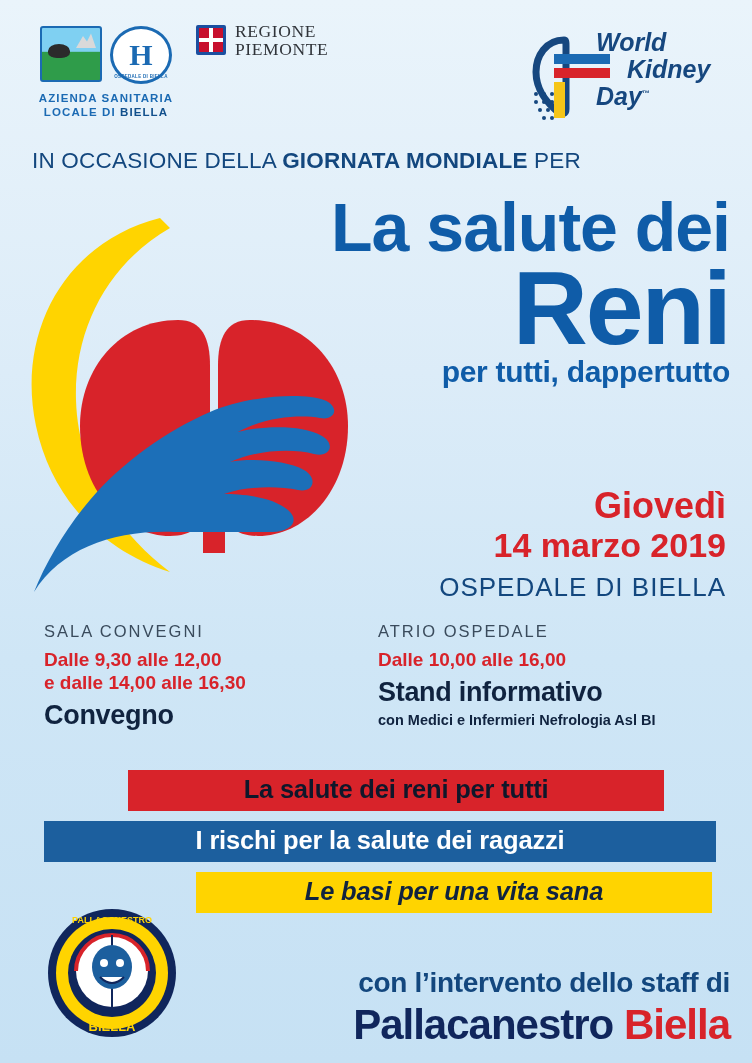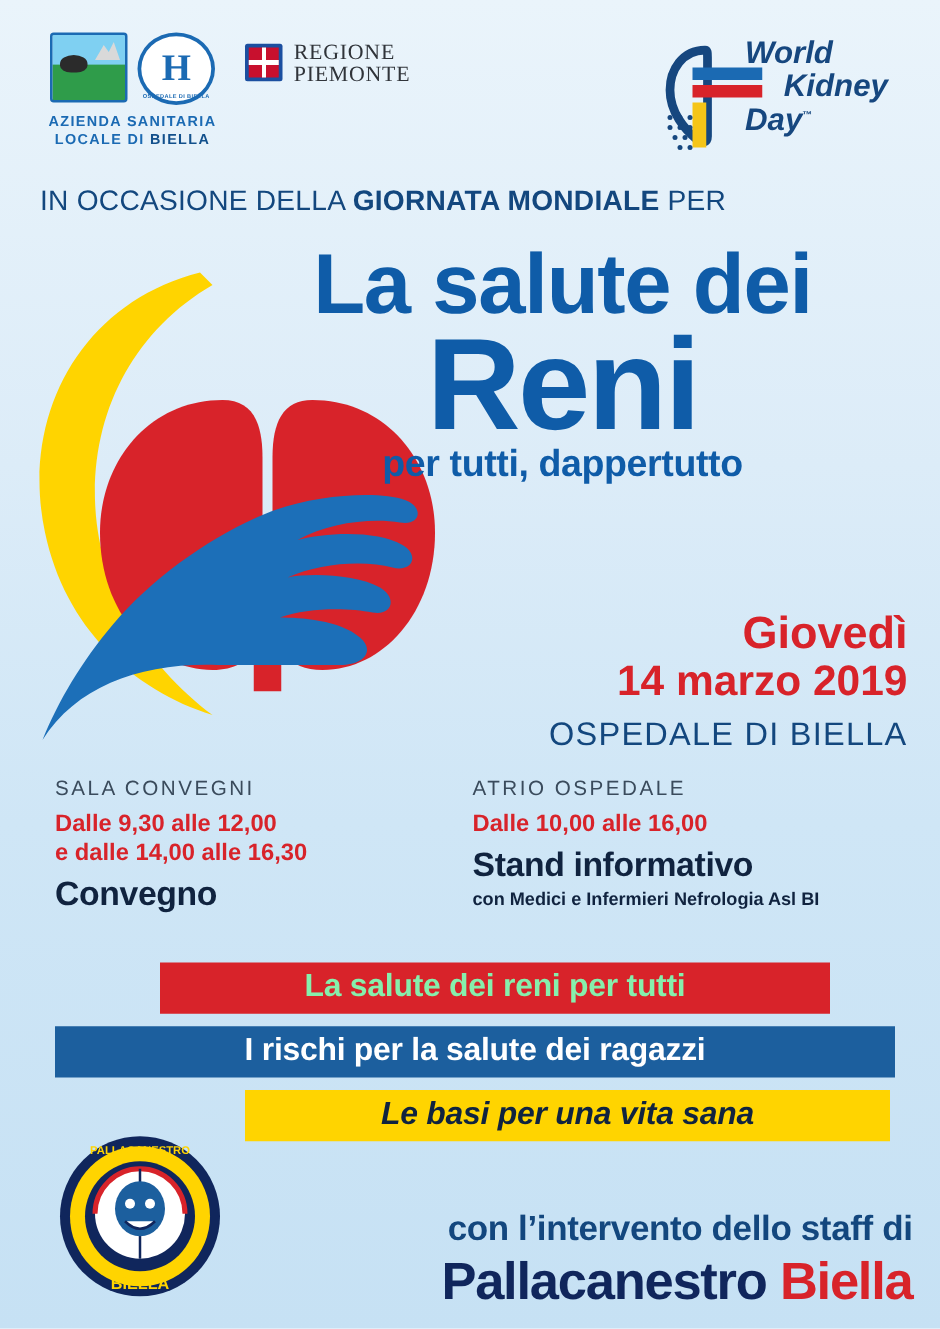--- a/index.html
+++ b/index.html
@@ -102,21 +102,21 @@
     line-height: 1.25;
     letter-spacing: 1.1px;
     color: #1b6ab3;
     font-weight: bold;
   }
   .asl-name b { color: #12508c; }
 
   .regione {
     position: absolute;
     left: 196px;
-    top: 14px;
+    top: 4px;
     display: flex;
     align-items: center;
     gap: 9px;
   }
   .regione-flag {
     width: 30px;
     height: 30px;
     background: #1b4fa0;
     position: relative;
     border-radius: 2px;
@@ -180,21 +180,21 @@
     color: #13477e;
     letter-spacing: .2px;
   }
   .kicker b { font-weight: bold; }
   .kicker .thin { font-weight: normal; }
 
   .title-wrap {
     position: absolute;
     right: 22px;
     top: 196px;
-    text-align: center;
+    text-align: right;
     width: 560px;
   }
   .title1 {
     font-size: 68px;
     font-weight: bold;
     color: #0f5ca8;
     line-height: .92;
     letter-spacing: -1px;
   }
   .title2 {
@@ -299,21 +299,21 @@
     height: 41px;
     display: flex;
     align-items: center;
     box-sizing: border-box;
     font-weight: bold;
     font-size: 25.5px;
     letter-spacing: -.2px;
   }
   .banner-red {
     background: #d8232a;
-    color: #86efac;
+    color: #0f172a;
     margin-left: 128px;
     margin-right: 88px;
     justify-content: center;
     padding-bottom: 2px;
   }
   .banner-blue {
     background: #1c5f9e;
     color: #ffffff;
     margin-left: 44px;
     margin-right: 36px;

